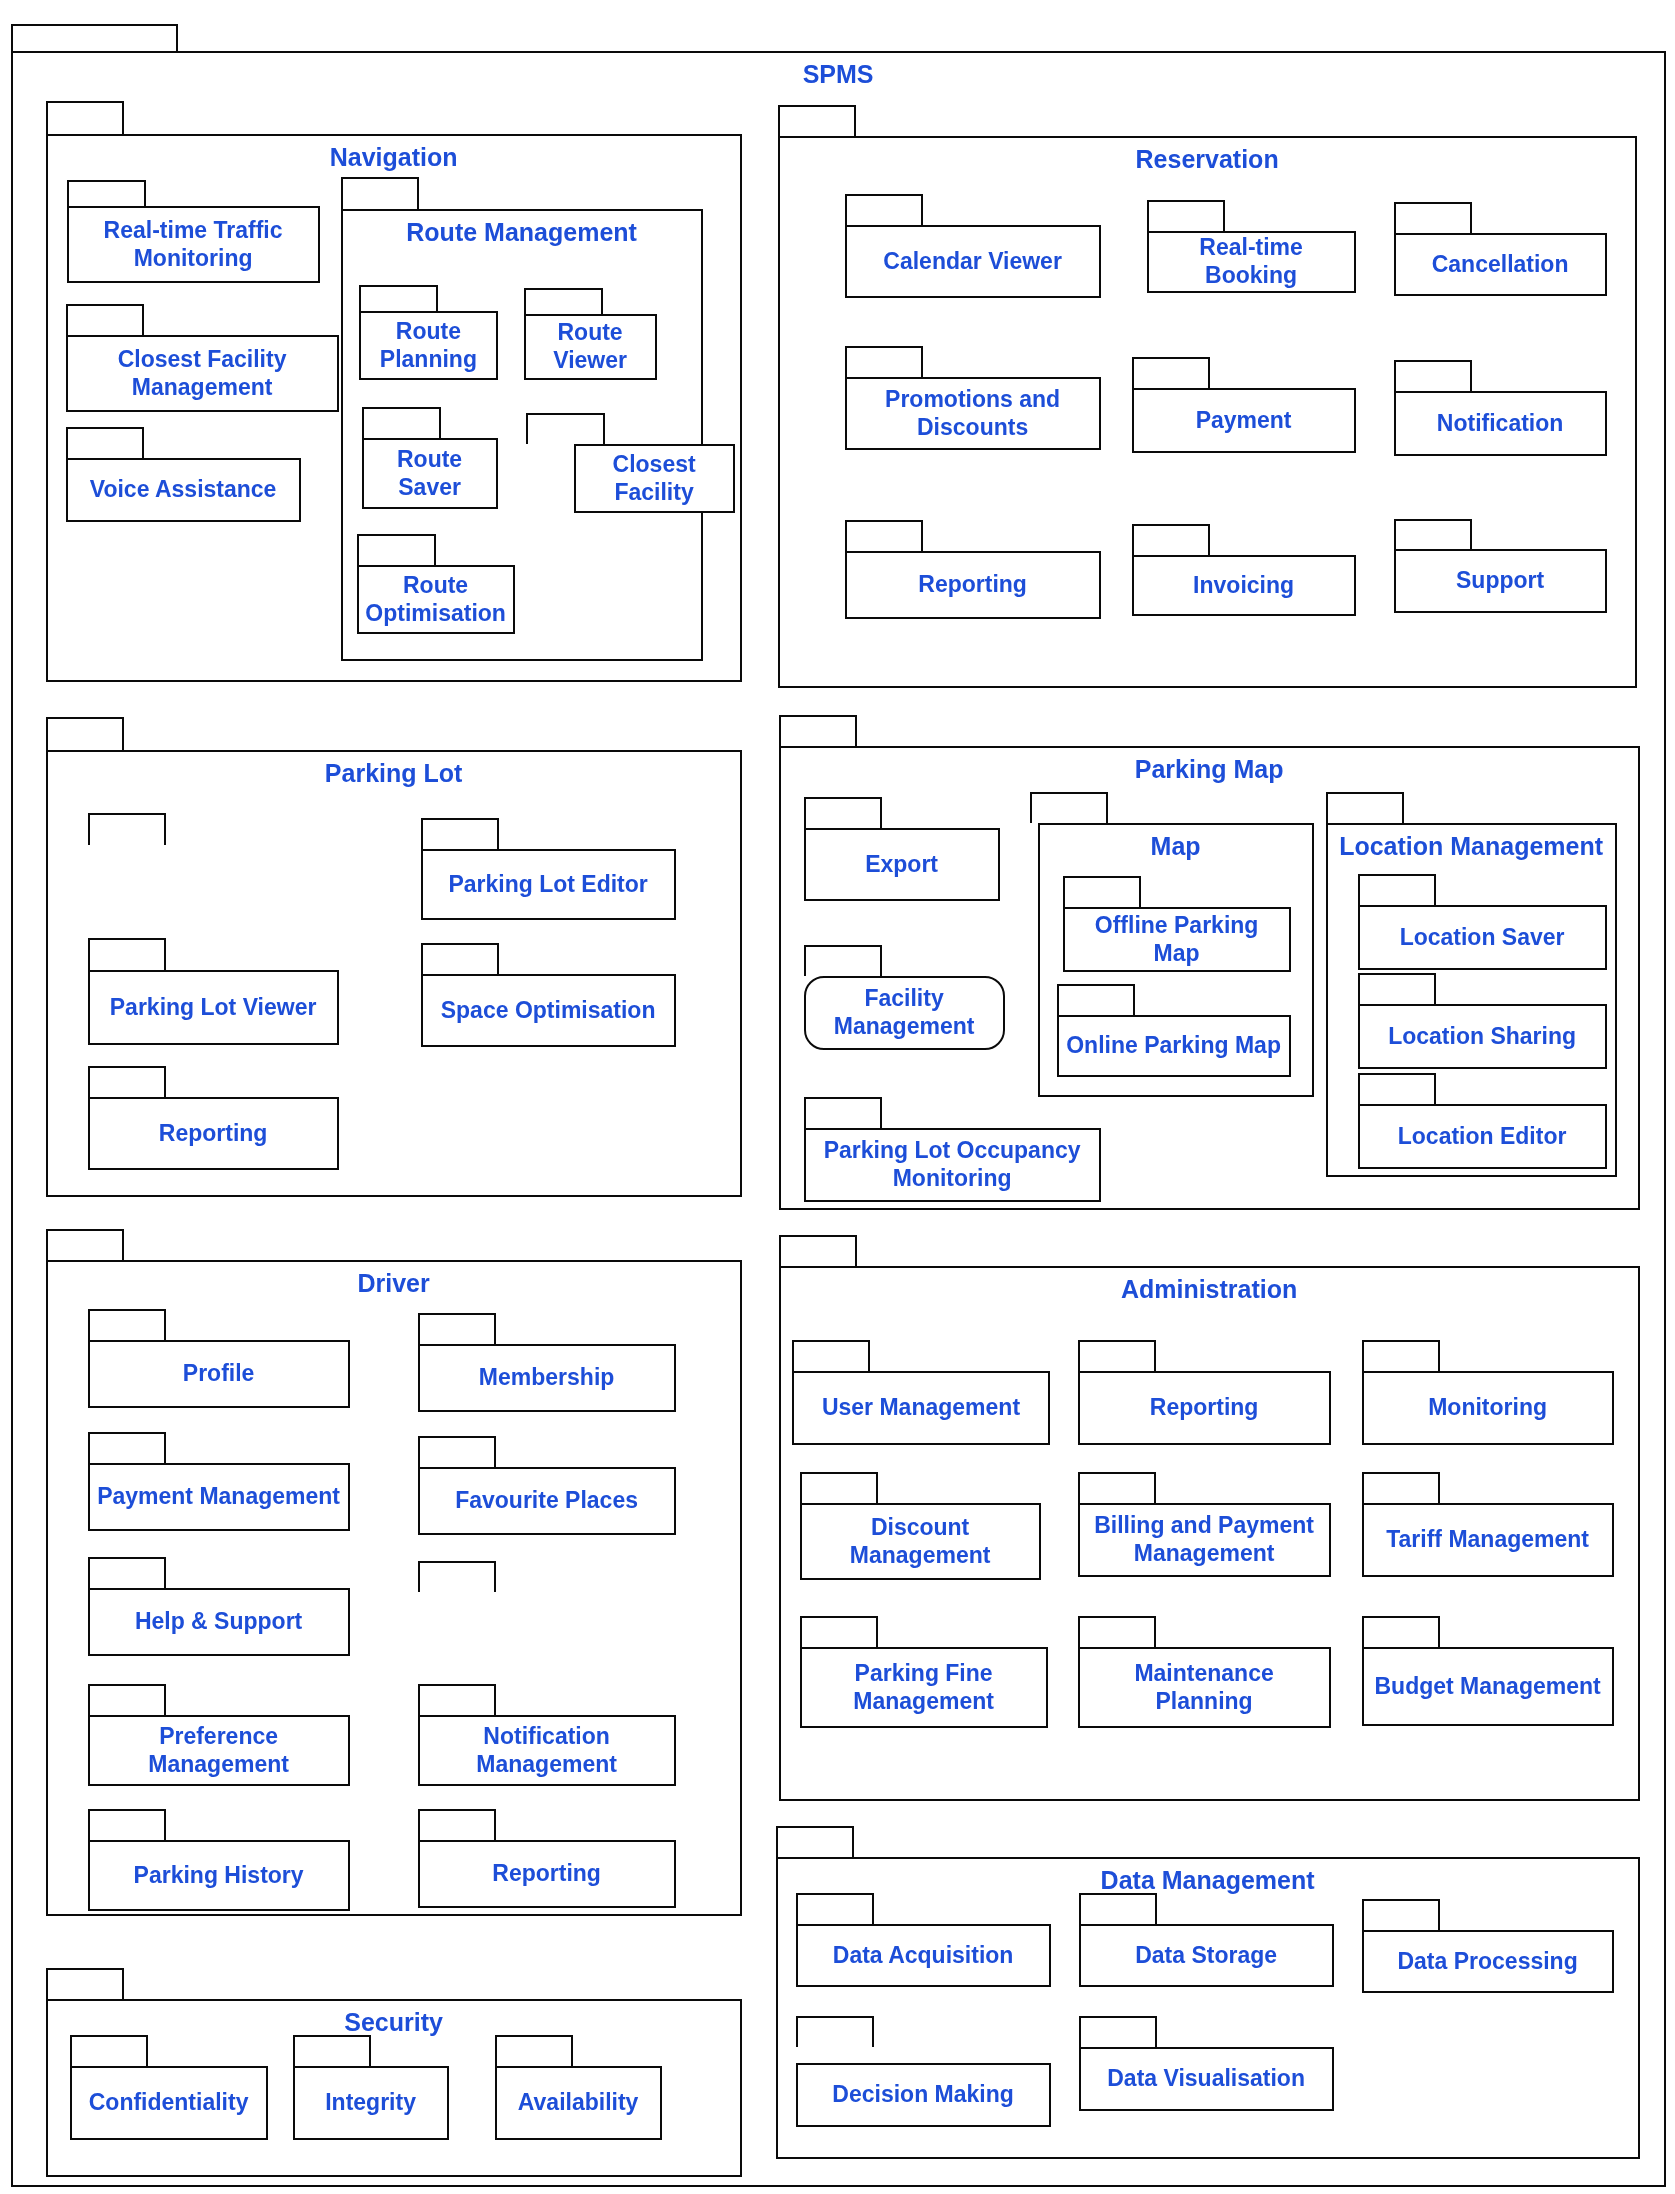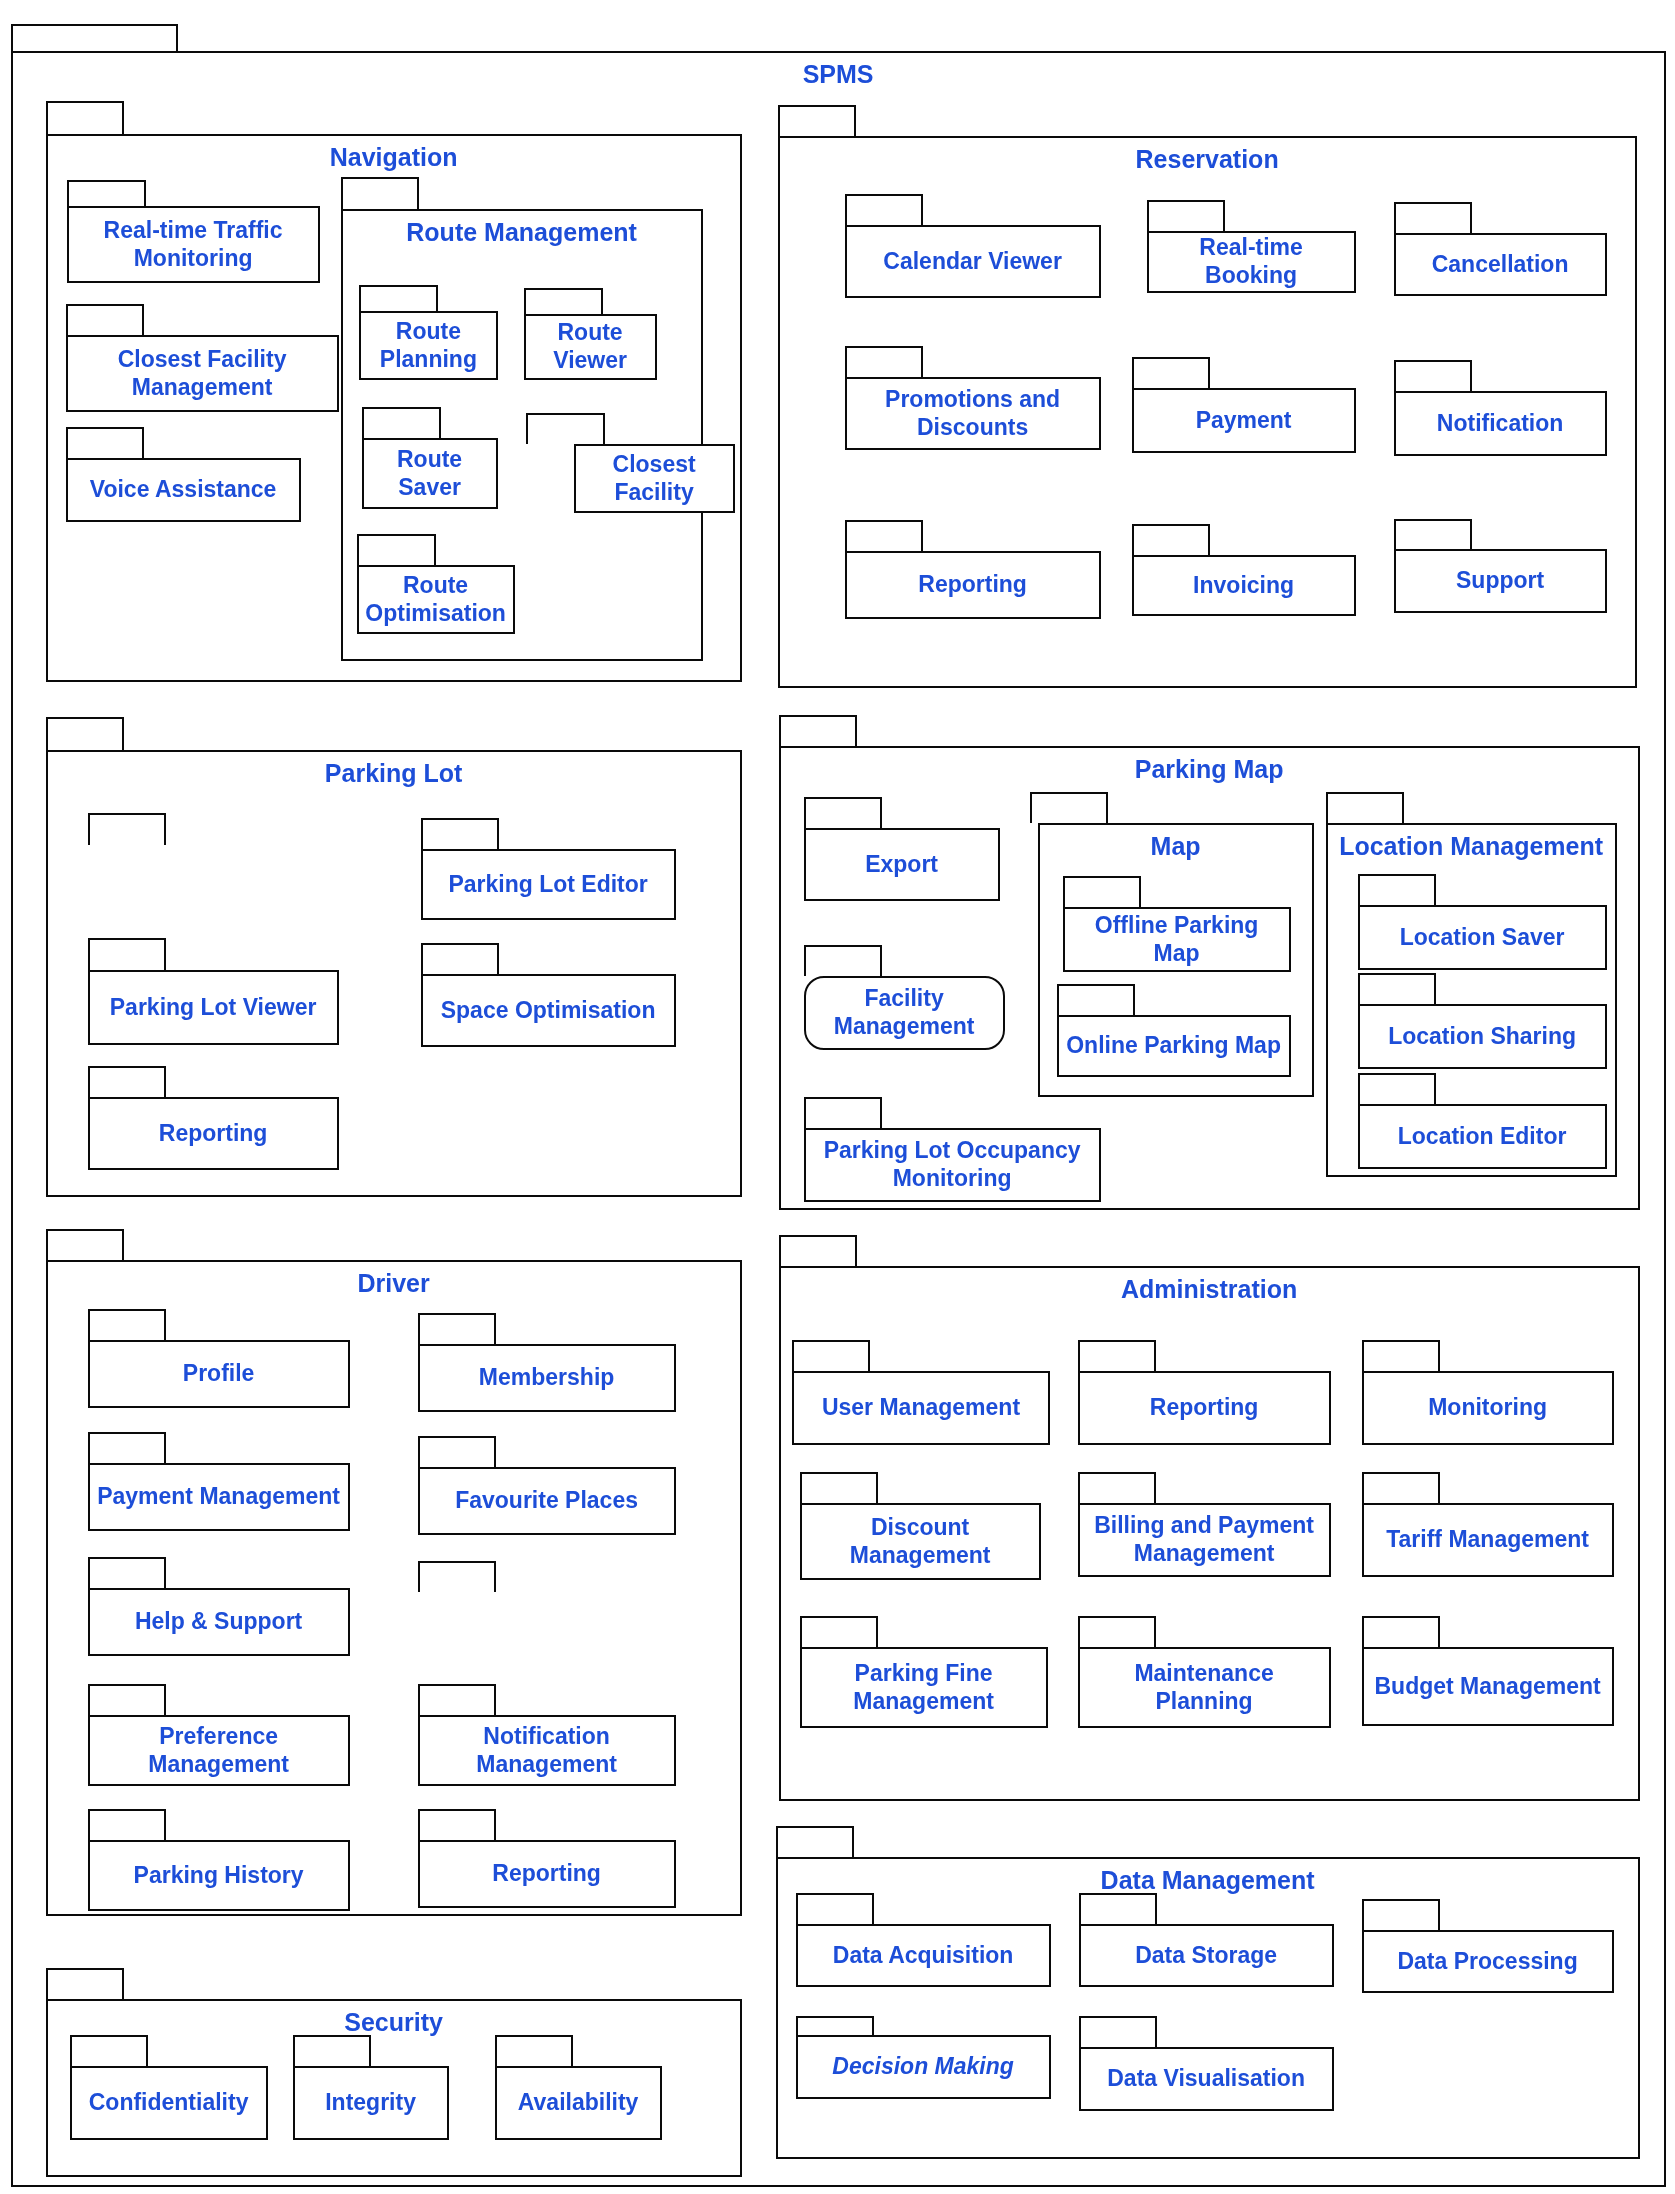--- a/index.html
+++ b/index.html
@@ -284,21 +284,21 @@
         </div>
         <div class="node-tab" style="left: 301px; top: 34px; width: 78px; height: 31px;"></div>
         <div class="node-body folder" style="left: 301px; top: 65px; width: 255px; height: 63px;">
           <div class="folder-label">Data Storage</div>
         </div>
         <div class="node-tab" style="left: 584px; top: 40px; width: 78px; height: 31px;"></div>
         <div class="node-body folder" style="left: 584px; top: 71px; width: 252px; height: 63px;">
           <div class="folder-label">Data Processing</div>
         </div>
         <div class="node-tab" style="left: 18px; top: 157px; width: 78px; height: 31px;"></div>
-        <div class="node-body folder" style="left: 18px; top: 176px; width: 255px; height: 64px; font-style: italic;">
+        <div class="node-body folder" style="left: 18px; top: 204px; width: 255px; height: 64px;">
           <div class="folder-label">Decision Making</div>
         </div>
         <div class="node-tab" style="left: 301px; top: 157px; width: 78px; height: 31px;"></div>
         <div class="node-body folder" style="left: 301px; top: 188px; width: 255px; height: 64px;">
           <div class="folder-label">Data Visualisation</div>
         </div>
       </div>
     </div>
   </div>
 

